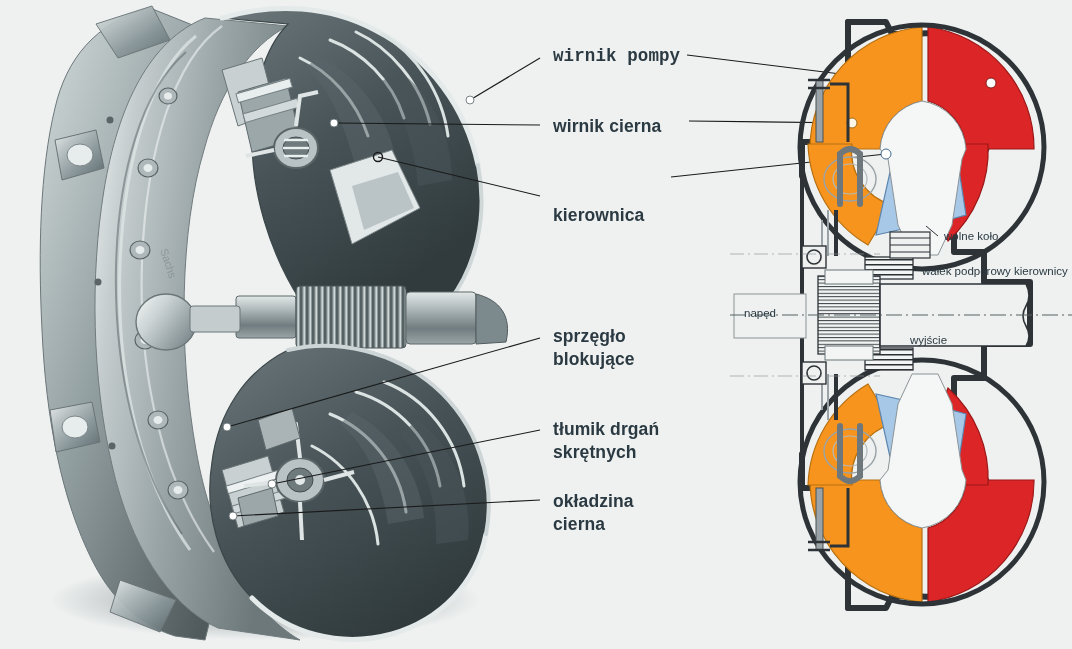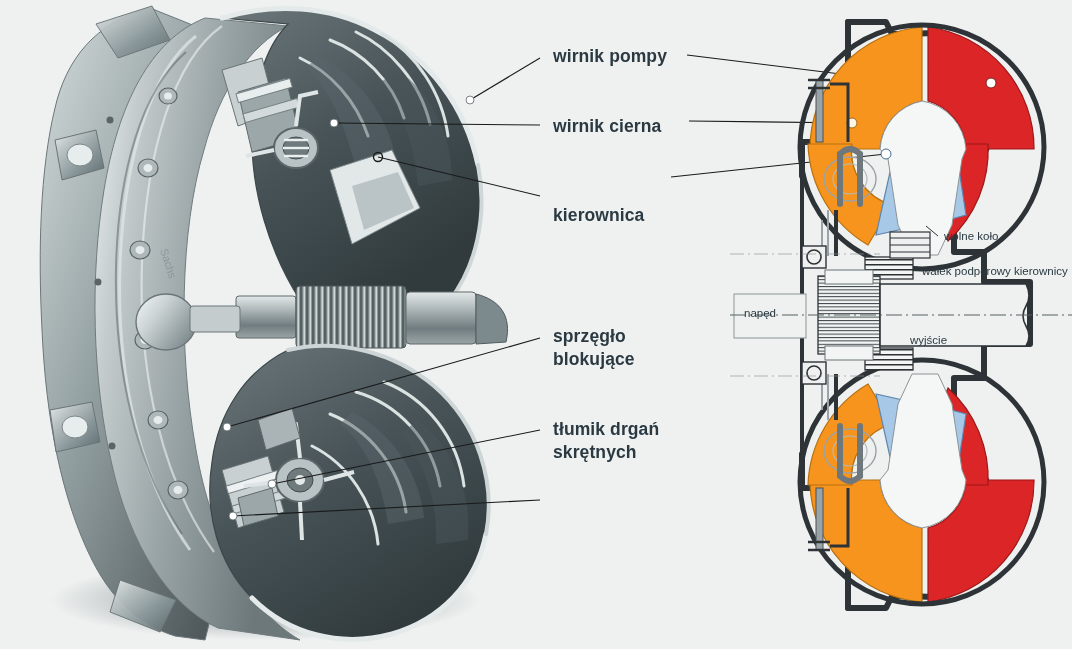--- a/index.html
+++ b/index.html
@@ -274,27 +274,29 @@
     <g>
       <circle cx="470" cy="100" r="4" fill="#ffffff" stroke="#5a6467" stroke-width=".8"></circle>
       <circle cx="334" cy="123" r="4" fill="#ffffff" stroke="#5a6467" stroke-width=".8"></circle>
       <circle cx="378" cy="157" r="4.5" fill="none" stroke="#1a1a1a" stroke-width="1.4"></circle>
       <circle cx="227" cy="427" r="4" fill="#ffffff" stroke="#5a6467" stroke-width=".8"></circle>
       <circle cx="272" cy="484" r="4" fill="#ffffff" stroke="#5a6467" stroke-width=".8"></circle>
       <circle cx="233" cy="516" r="4" fill="#ffffff" stroke="#5a6467" stroke-width=".8"></circle>
     </g>
   </svg>
 
-  <div class="callout-label" style="left:553px; top:45px;">wirnik pompy</div>
+  <div class="callout-label" style="left:553px; top:45px;font-family:Liberation Mono, monospace;">wirnik pompy</div>
   <div class="callout-label" style="left:553px; top:115px;">wirnik cierna</div>
   <div class="callout-label" style="left:553px; top:186px;margin-top:18px;">kierownica</div>
   <div class="callout-label" style="left:553px; top:418px;">tłumik drgań
 skrętnych</div>
   <div class="callout-label" style="left:553px; top:325px;">sprzęgło
 blokujące</div>
+  <div class="callout-label" style="left:553px; top:490px;">okładzina
+cierna</div>
 
   <svg id="schematic" width="342" height="610" viewBox="0 0 342 610">
     <defs>
       <pattern id="hatchH" width="8" height="5" patternUnits="userSpaceOnUse">
         <rect width="8" height="5" fill="#f2f5f4"></rect>
         <rect x="0" y="0" width="8" height="1.5" fill="#2b3033"></rect>
       </pattern>
       <pattern id="hatchFine" width="8" height="3.4" patternUnits="userSpaceOnUse">
         <rect width="8" height="3.4" fill="#f2f5f4"></rect>
         <rect x="0" y="0" width="8" height="1" fill="#3b4245"></rect>

